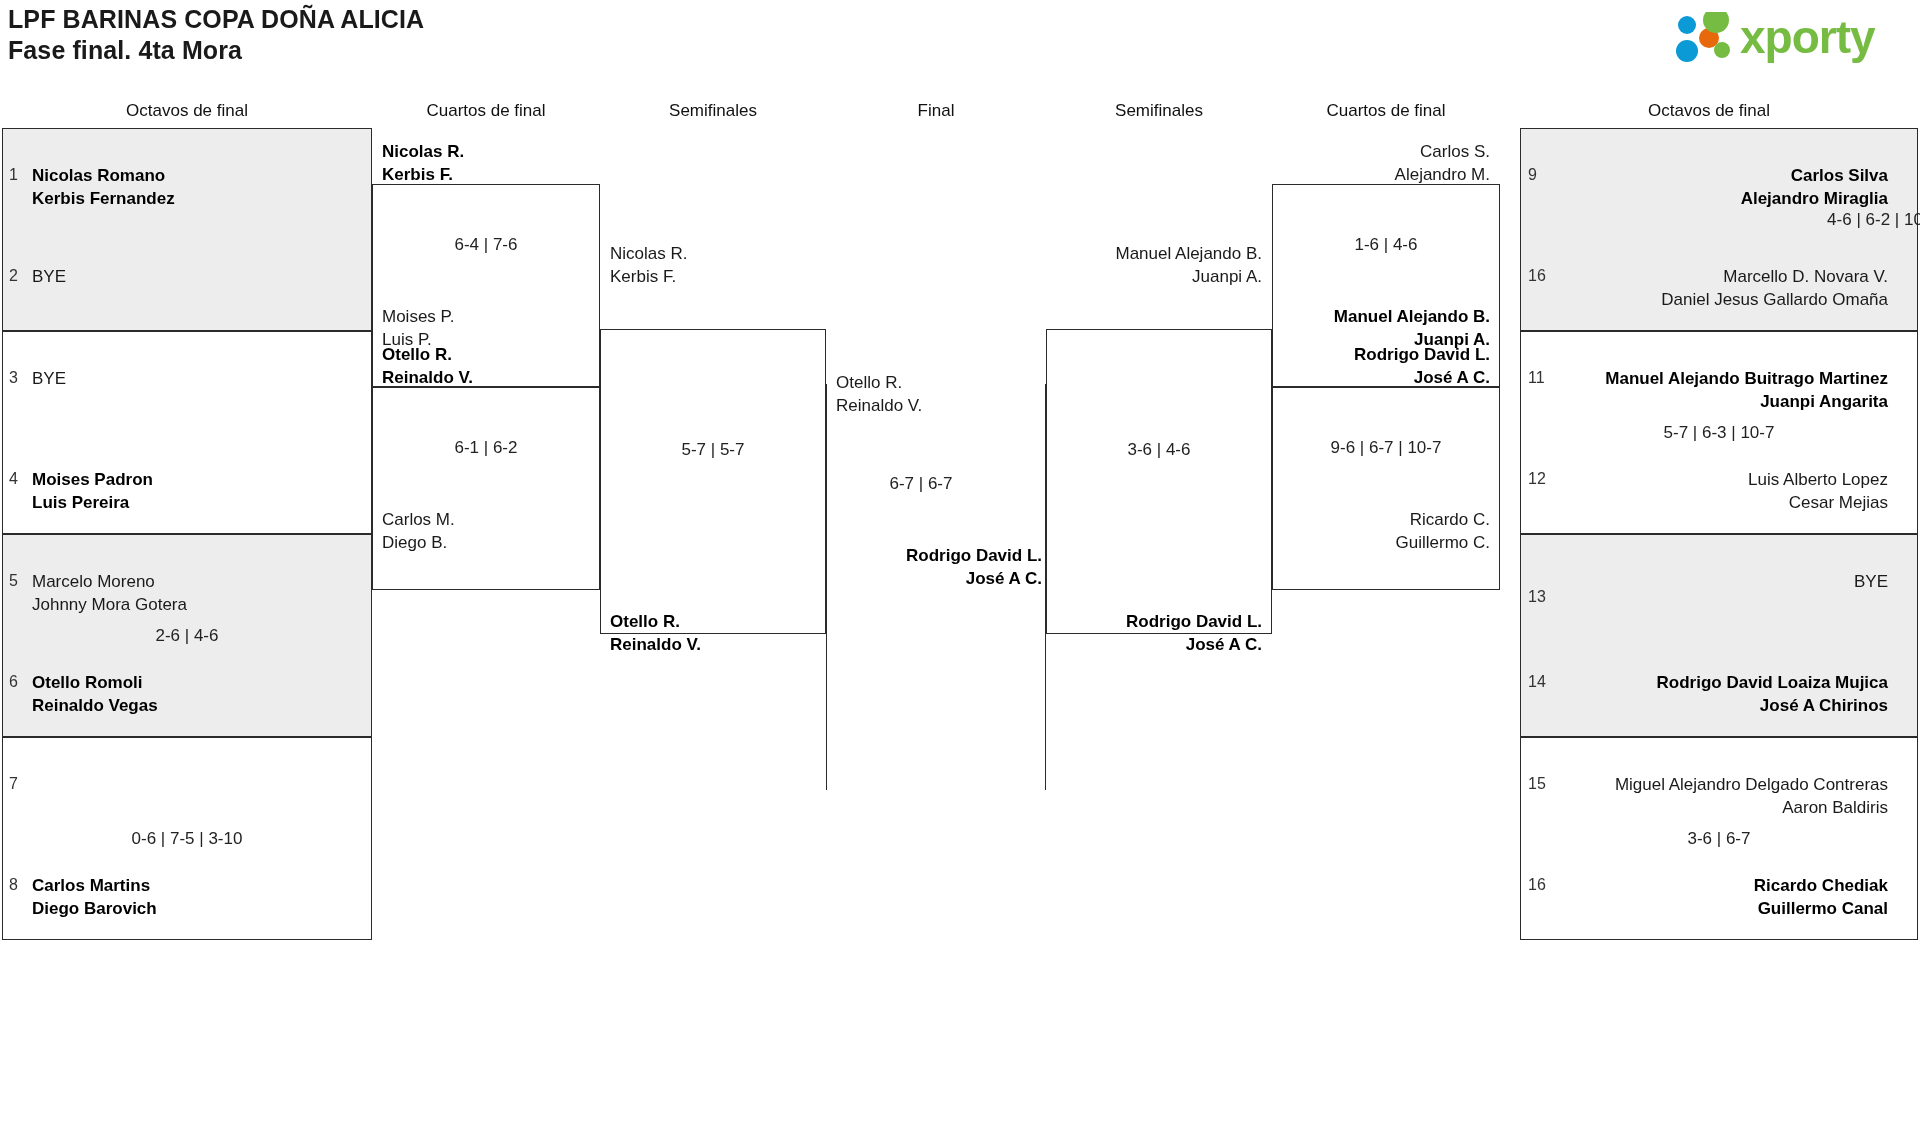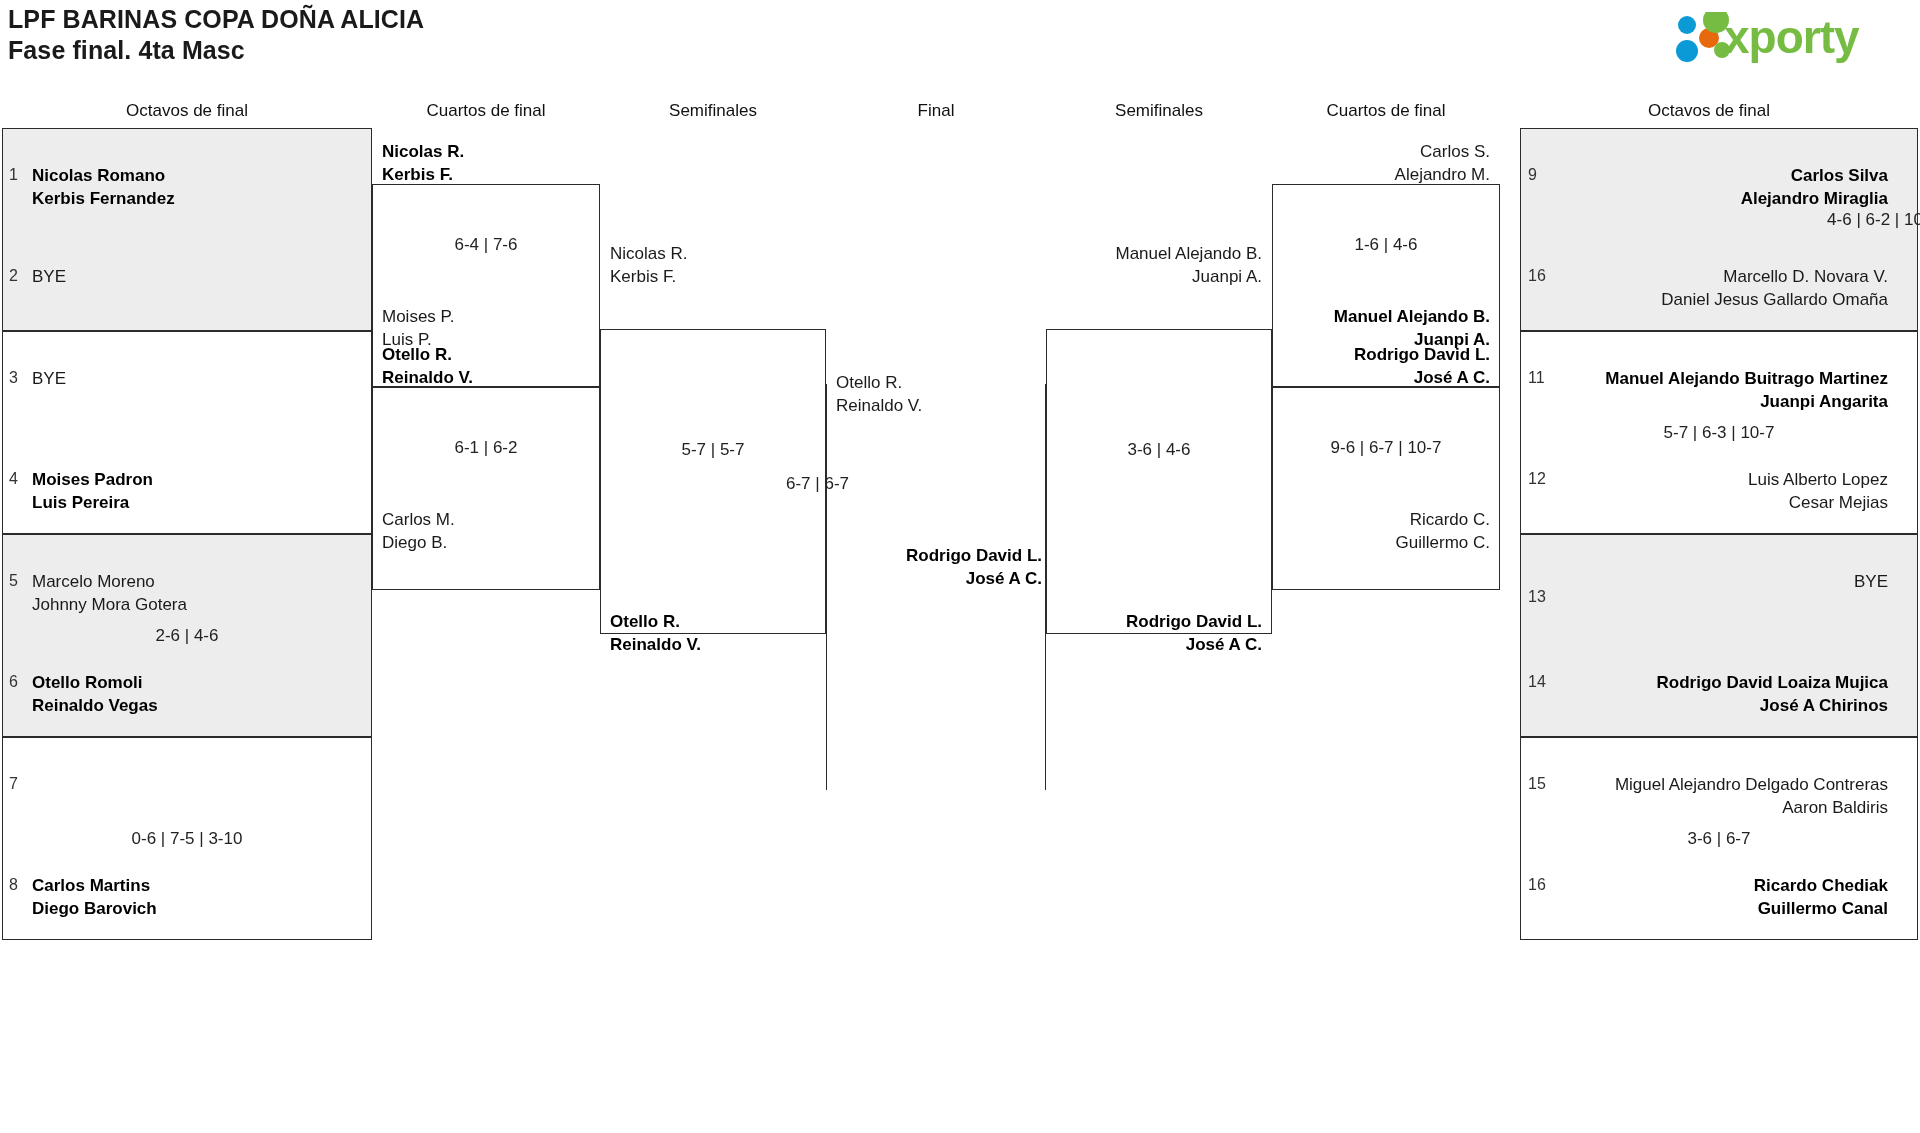--- a/index.html
+++ b/index.html
@@ -9,21 +9,21 @@
 
   
   #header{position:absolute;left:0;top:0;width:1920px;height:92px;}
   #title-block{position:absolute;left:8px;top:4px;}
   #tournament-title{font-size:25px;font-weight:bold;line-height:31px;letter-spacing:.1px;white-space:nowrap;}
   #phase-title{font-size:25px;font-weight:bold;line-height:31px;letter-spacing:.1px;white-space:nowrap;}
 
   
   #logo{position:absolute;right:14px;top:6px;width:230px;height:62px;}
   #logo-dots{position:absolute;left:0;top:6px;width:62px;height:52px;}
-  #logo-text{position:absolute;left:48px;top:2px;font-size:46px;line-height:58px;
+  #logo-text{position:absolute;left:64px;top:2px;font-size:46px;line-height:58px;
              font-weight:bold;color:#76bc43;letter-spacing:-1px;}
 
   
   .round-header{position:absolute;top:100px;font-size:17px;line-height:22px;
                 text-align:center;white-space:nowrap;color:#111;}
 
   
   #bracket{position:absolute;left:0;top:0;width:1920px;height:1133px;}
   .mbox{position:absolute;box-sizing:border-box;border:1px solid #2b2b2b;}
   .mbox.shaded{background:#ededed;}
@@ -33,21 +33,21 @@
   .names.win{font-weight:bold;color:#000;}
   .names .n2{display:block;}
   .score{position:absolute;font-size:17px;line-height:22px;white-space:nowrap;color:#222;}
 </style>
 </head>
 <body>
 
 <div id="header">
   <div id="title-block">
     <div id="tournament-title">LPF BARINAS COPA DOÑA ALICIA</div>
-    <div id="phase-title">Fase final. 4ta Masc</div>
+    <div id="phase-title">Fase final. 4ta Mora</div>
   </div>
 
   <div id="logo">
     <svg id="logo-dots" viewBox="0 0 62 52">
       <circle cx="11" cy="13" r="9" fill="#0b9ad6"></circle>
       <circle cx="11" cy="39" r="11" fill="#0b9ad6"></circle>
       <circle cx="33" cy="26" r="10" fill="#e8690b"></circle>
       <circle cx="40" cy="8" r="13" fill="#76bc43"></circle>
       <circle cx="46" cy="38" r="8" fill="#76bc43"></circle>
     </svg>
@@ -128,14 +128,14 @@
     <div class="names" style="left: 610px; width: 212px; top: 242px; text-align: left;"><span>Nicolas R.</span><span class="n2">Kerbis F.</span></div>
     <div class="names win" style="left: 610px; width: 212px; top: 610px; text-align: left;"><span>Otello R.</span><span class="n2">Reinaldo V.</span></div>
     <div class="score" style="top: 439px; left: 600px; width: 226px; text-align: center;">5-7 | 5-7</div>
     <div class="mbox" style="left: 1046px; top: 329px; width: 226px; height: 305px;"></div>
     <div class="names" style="left: 1050px; width: 212px; top: 242px; text-align: right;"><span>Manuel Alejando B.</span><span class="n2">Juanpi A.</span></div>
     <div class="names win" style="left: 1050px; width: 212px; top: 610px; text-align: right;"><span>Rodrigo David L.</span><span class="n2">José A C.</span></div>
     <div class="score" style="top: 439px; left: 1046px; width: 226px; text-align: center;">3-6 | 4-6</div>
     <div class="mbox noborder" style="left: 826px; top: 384px; width: 220px; height: 406px; border-left: 1px solid rgb(43, 43, 43); border-right: 1px solid rgb(43, 43, 43);"></div>
     <div class="names" style="left: 836px; width: 206px; top: 371px; text-align: left;"><span>Otello R.</span><span class="n2">Reinaldo V.</span></div>
     <div class="names win" style="left: 836px; width: 206px; top: 544px; text-align: right;"><span>Rodrigo David L.</span><span class="n2">José A C.</span></div>
-    <div class="score" style="top: 473px; left: 786px; width: 218px; ">6-7 | 6-7</div>
+    <div class="score" style="top: 473px; left: 812px; width: 218px; text-align: center;">6-7 | 6-7</div>
   </div>
 
 </body></html>

